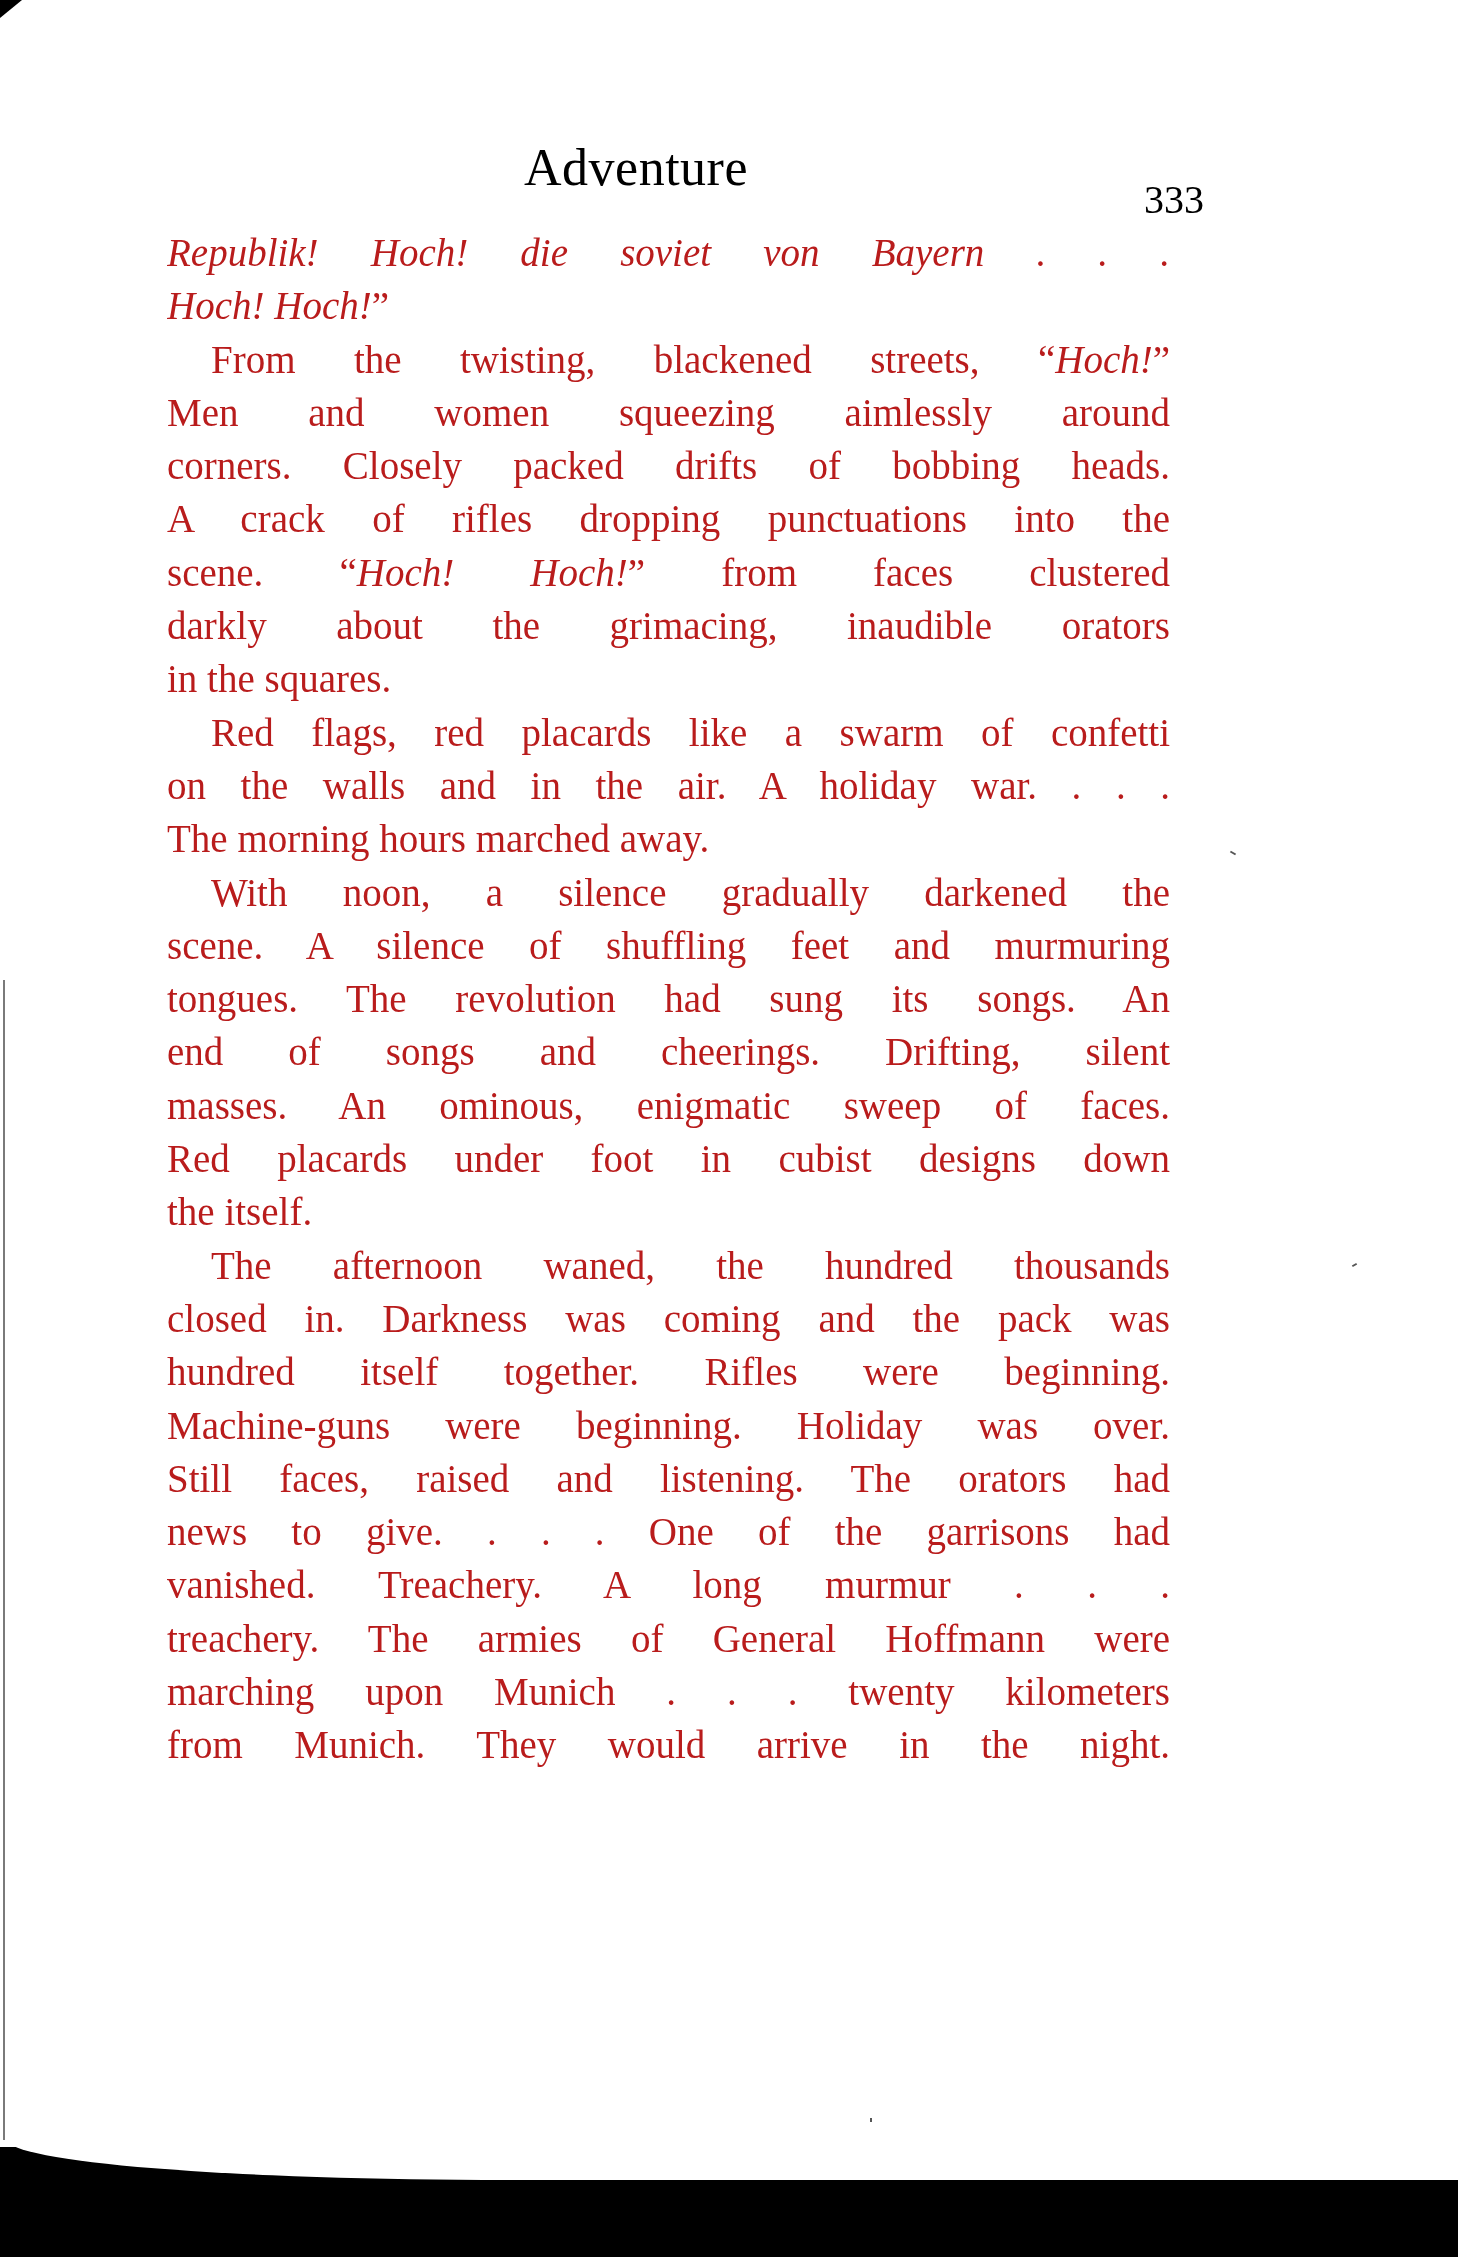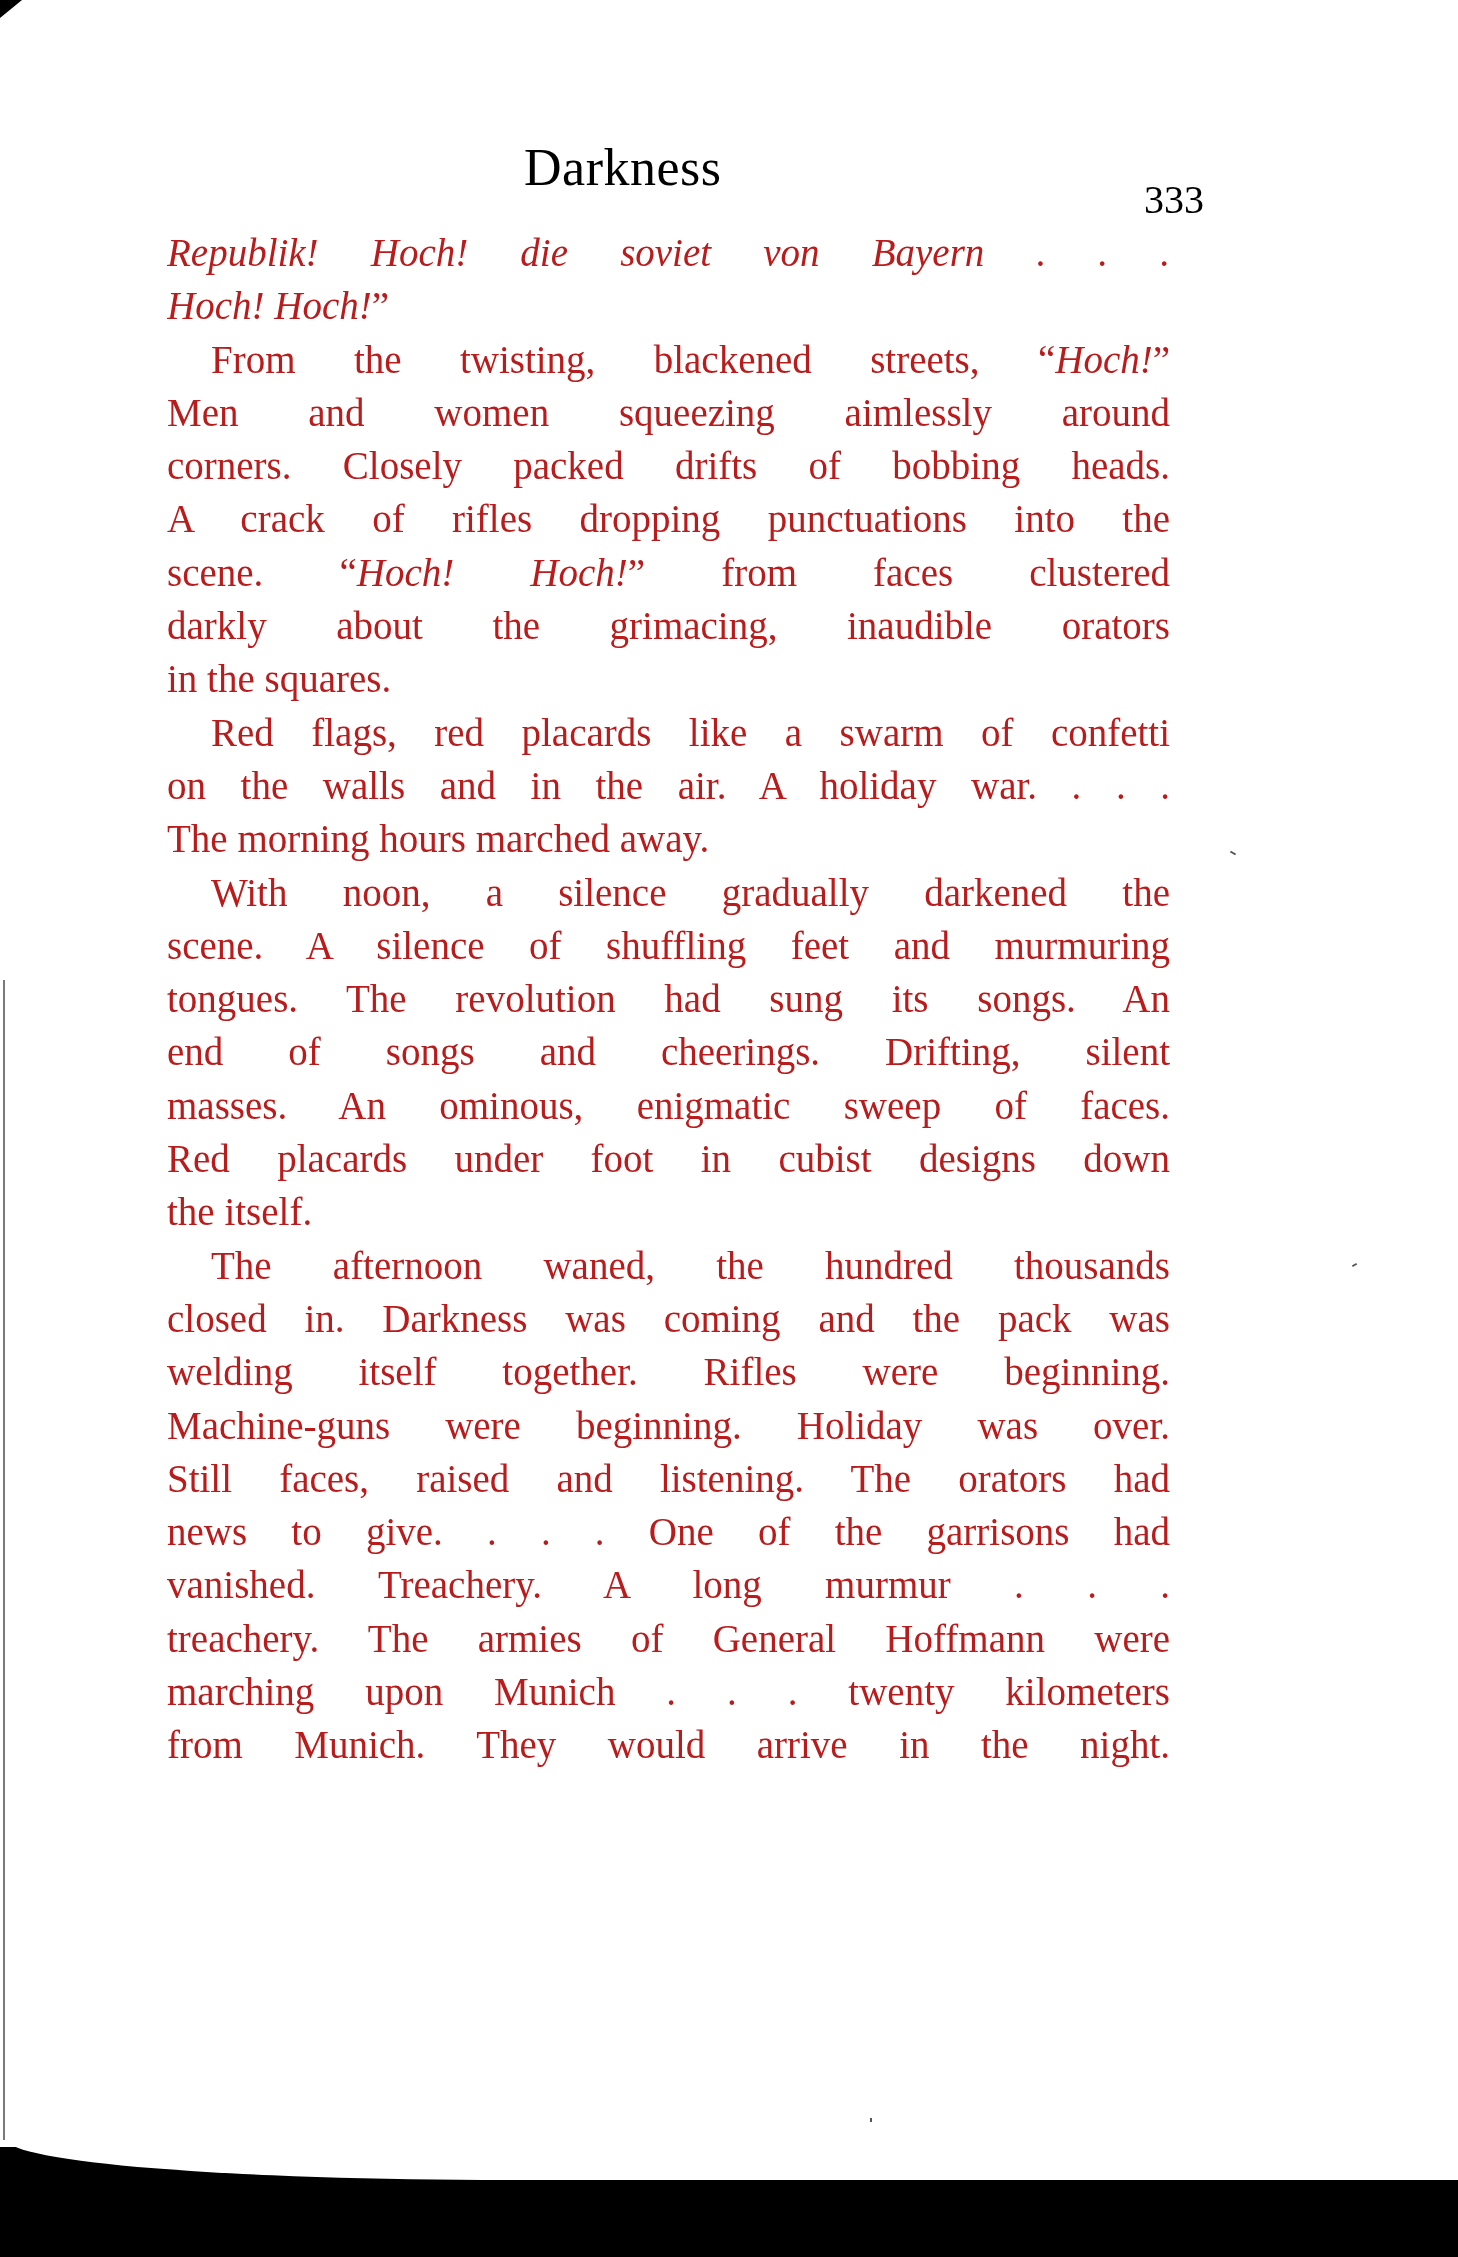--- a/index.html
+++ b/index.html
@@ -19,21 +19,21 @@
   .bottom-curve-mask { position: absolute; left: 8px; top: 2110px; width: 1458px; height: 70px; background: #fff; border-bottom-left-radius: 500px 40px; }
   .speck { position: absolute; background: #555; }
 </style>
 </head>
 <body>
 
 <div class="corner-mark"></div>
 <div class="left-edge"></div>
 
 <div class="header">
-  <span class="running-title">Darkness</span>
+  <span class="running-title">Adventure</span>
   <span class="page-number">333</span>
 </div>
 
 <div class="body-text" id="body-text">
     <div class="line"><span class="italic">Republik!  Hoch!  die  soviet  von  Bayern  .  .  .</span></div>
     <div class="line last"><span class="italic">Hoch! Hoch!</span><span>”</span></div>
     <div class="line indent"><span>From the twisting, blackened streets, “</span><span class="italic">Hoch!</span><span>”</span></div>
     <div class="line"><span>Men and women squeezing aimlessly around</span></div>
     <div class="line"><span>corners.  Closely packed drifts of bobbing heads.</span></div>
     <div class="line"><span>A crack of rifles dropping punctuations into the</span></div>
@@ -45,21 +45,21 @@
     <div class="line last"><span>The morning hours marched away.</span></div>
     <div class="line indent"><span>With noon, a silence gradually darkened the</span></div>
     <div class="line"><span>scene.  A silence of shuffling feet and murmuring</span></div>
     <div class="line"><span>tongues.  The revolution had sung its songs.  An</span></div>
     <div class="line"><span>end of songs and cheerings.  Drifting, silent</span></div>
     <div class="line"><span>masses.  An ominous, enigmatic sweep of faces.</span></div>
     <div class="line"><span>Red placards under foot in cubist designs down</span></div>
     <div class="line last"><span>the itself.</span></div>
     <div class="line indent"><span>The afternoon waned, the hundred thousands</span></div>
     <div class="line"><span>closed in.  Darkness was coming and the pack was</span></div>
-    <div class="line"><span>welding itself together.  Rifles were beginning.</span></div>
+    <div class="line"><span>hundred itself together.  Rifles were beginning.</span></div>
     <div class="line"><span>Machine-guns were beginning.  Holiday was over.</span></div>
     <div class="line"><span>Still faces, raised and listening.  The orators had</span></div>
     <div class="line"><span>news to give. . . .  One of the garrisons had</span></div>
     <div class="line"><span>vanished.  Treachery.  A long murmur . . .</span></div>
     <div class="line"><span>treachery.  The armies of General Hoffmann were</span></div>
     <div class="line"><span>marching upon Munich . . . twenty kilometers</span></div>
     <div class="line"><span>from Munich.  They would arrive in the night.</span></div>
   </div>
 
 <div class="bottom-band"></div>

